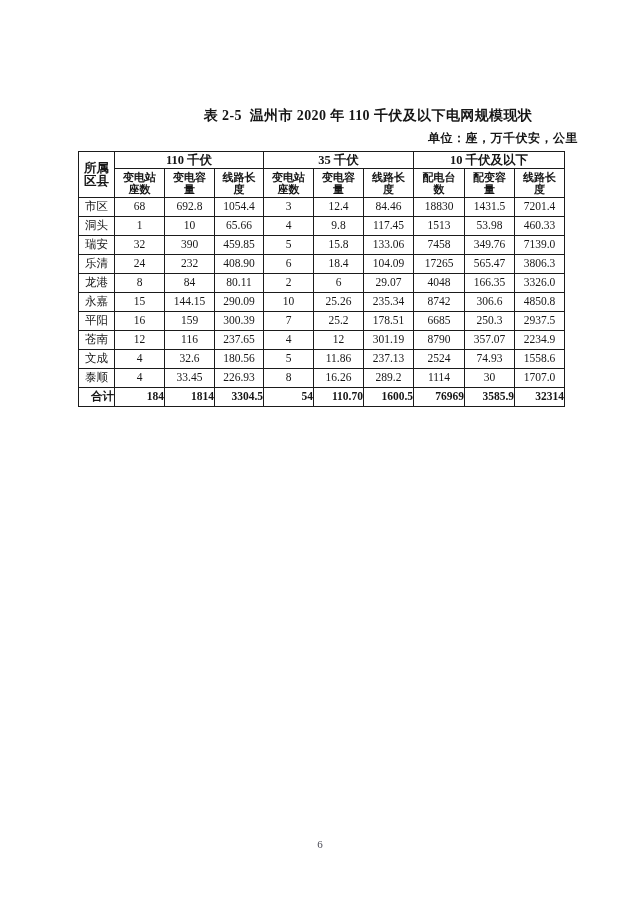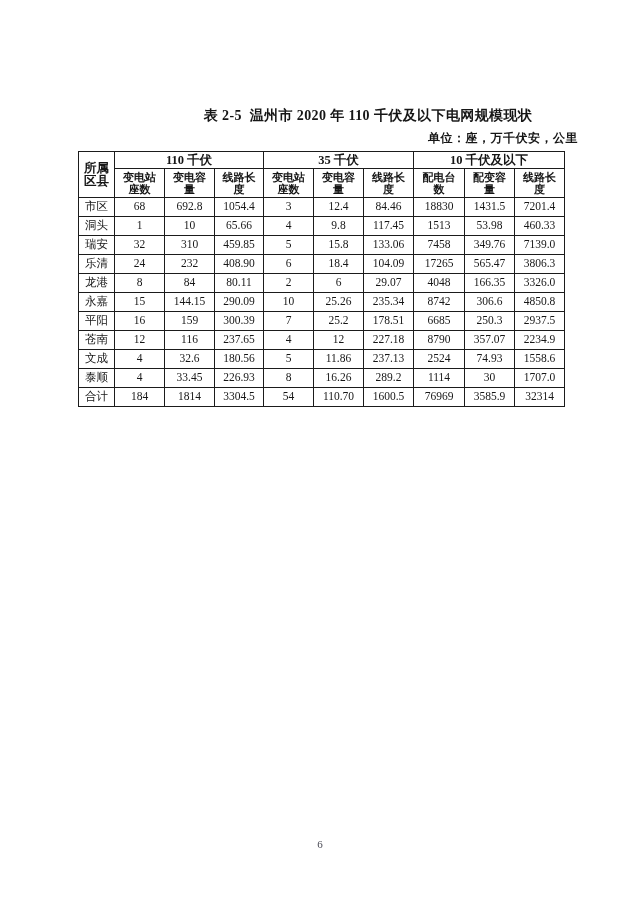--- a/index.html
+++ b/index.html
@@ -63,21 +63,21 @@
     font-size: 11.5px;
     line-height: 13.5px;
     font-weight: bold;
   }
   .grid tbody td {
     height: 18px;
     font-size: 11.5px;
     line-height: 1;
     font-weight: normal;
   }
-  .grid tr.total td { font-weight: normal; }
+  .grid tr.total td { font-weight: bold; text-align: right; }
   .page-number {
     position: absolute;
     top: 838px;
     left: 0;
     width: 640px;
     text-align: center;
     font-size: 11px;
     color: #4a4a55;
   }
 </style>
@@ -143,21 +143,21 @@
           <td>4</td>
           <td>9.8</td>
           <td>117.45</td>
           <td>1513</td>
           <td>53.98</td>
           <td>460.33</td>
         </tr>
         <tr>
           <td>瑞安</td>
           <td>32</td>
-          <td>310</td>
+          <td>390</td>
           <td>459.85</td>
           <td>5</td>
           <td>15.8</td>
           <td>133.06</td>
           <td>7458</td>
           <td>349.76</td>
           <td>7139.0</td>
         </tr>
         <tr>
           <td>乐清</td>
@@ -207,21 +207,21 @@
           <td>250.3</td>
           <td>2937.5</td>
         </tr>
         <tr>
           <td>苍南</td>
           <td>12</td>
           <td>116</td>
           <td>237.65</td>
           <td>4</td>
           <td>12</td>
-          <td>227.18</td>
+          <td>301.19</td>
           <td>8790</td>
           <td>357.07</td>
           <td>2234.9</td>
         </tr>
         <tr>
           <td>文成</td>
           <td>4</td>
           <td>32.6</td>
           <td>180.56</td>
           <td>5</td>

